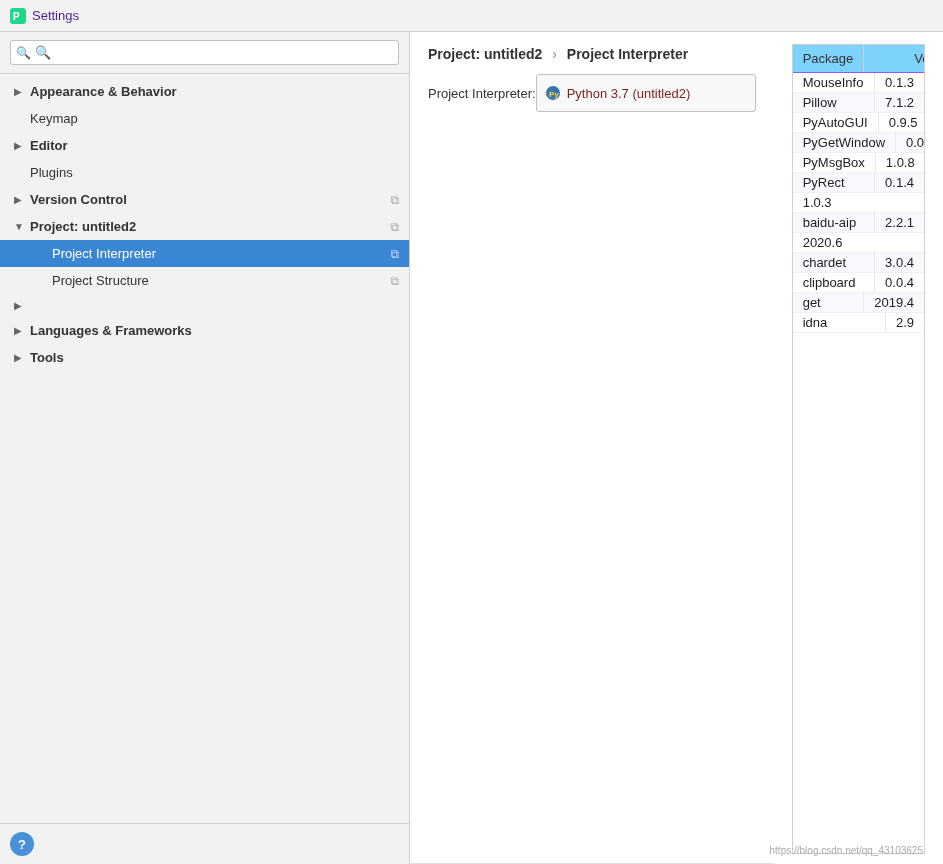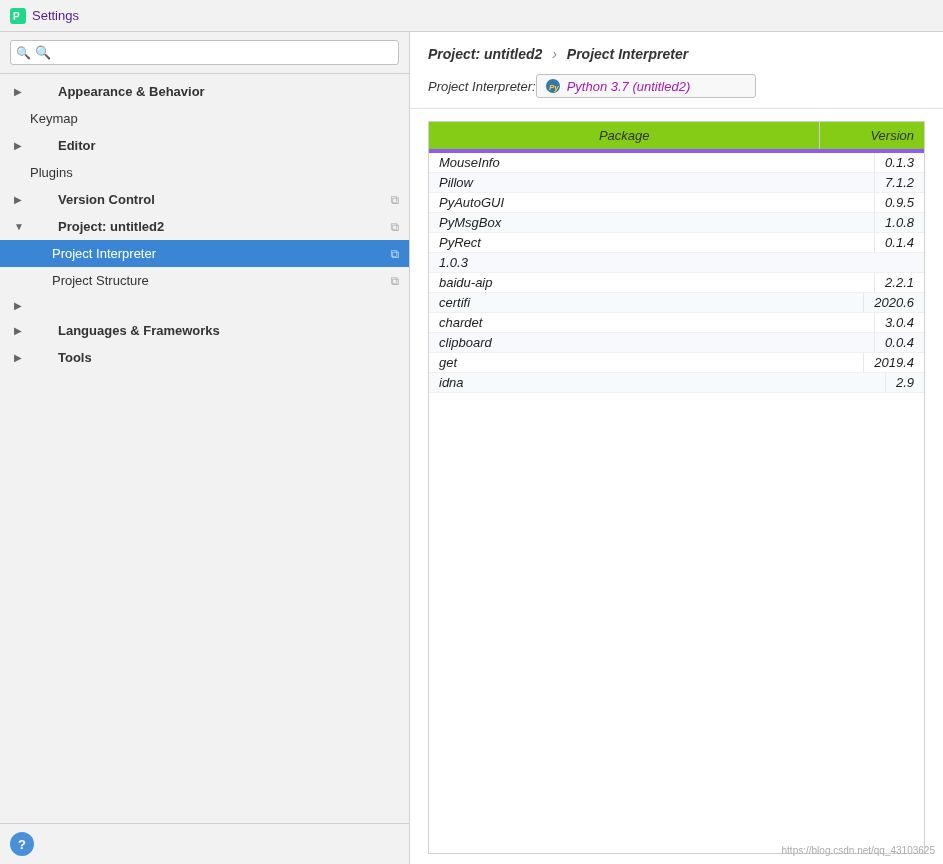--- a/index.html
+++ b/index.html
@@ -109,21 +109,20 @@
     .nav-item.active .nav-item-icon-right {
       color: rgba(255,255,255,0.7);
     }
 
     .nav-item.indent-1 {
       padding-left: 36px;
     }
 
     .nav-item-bold {
       font-weight: 600;
-      margin-left: 28px;
     }
 
     .sidebar-bottom {
       padding: 8px 10px;
       border-top: 1px solid #d0d0d0;
     }
     .help-button {
       width: 24px;
       height: 24px;
       border-radius: 50%;
@@ -136,23 +135,22 @@
       display: flex;
       align-items: center;
       justify-content: center;
     }
 
     
     .content {
       flex: 1;
       background: white;
       display: flex;
-      flex-direction: column;
+      flex-direction: row;
       overflow: hidden;
-      font-style: italic;
     }
 
     .content-header {
       padding: 14px 18px 10px 18px;
       border-bottom: 1px solid #e0e0e0;
     }
 
     .breadcrumb {
       font-size: 14px;
       color: #333;
@@ -175,49 +173,49 @@
     .interpreter-label {
       color: #333;
       font-size: 13px;
     }
     .interpreter-selector {
       display: flex;
       align-items: center;
       border: 1px solid #c0c0c0;
       border-radius: 3px;
       background: #f8f8f8;
-      padding: 3px 8px;
+      padding: 10px 8px;
       cursor: pointer;
       gap: 6px;
       min-width: 220px;
     }
     .python-icon {
       width: 16px;
       height: 16px;
     }
     .interpreter-name {
       font-size: 13px;
-      color: #a21caf;
+      color: #7f1d1d;
       flex: 1;
     }
 
     .packages-table {
       flex: 1;
       overflow: hidden;
       display: flex;
       flex-direction: column;
       margin: 0 18px 10px 18px;
       margin-top: 12px;
       border: 1px solid #d0d0d0;
     }
 
     .table-header {
       display: flex;
-      background: #84cc16;
-      border-bottom: 4px solid #8b5cf6;
+      background: #7dd3fc;
+      border-bottom: 1px solid #8b5cf6;
       gap: 40px;
     }
     .th {
       padding: 6px 10px;
       font-size: 13px;
       color: #333;
       text-align: center;
       font-weight: normal;
     }
     .th-package {
@@ -245,21 +243,21 @@
       color: #222;
     }
     .td-package {
       flex: 2;
       border-right: 1px solid #e8e8e8;
     }
 
     .watermark {
       position: absolute;
       bottom: 8px;
-      right: 8px;
+      right: 20px;
       font-size: 10px;
       color: #aaa;
     }
   </style>
 </head>
 <body>
 
 <div class="title-bar">
   <svg class="title-bar-icon" viewBox="0 0 16 16">
     <rect width="16" height="16" rx="3" fill="#21D789"></rect>
@@ -377,36 +375,39 @@
           </div>
           <div class="table-row">
             <div class="td td-package">Pillow</div>
             <div class="td">7.1.2</div>
           </div>
           <div class="table-row">
             <div class="td td-package">PyAutoGUI</div>
             <div class="td">0.9.5</div>
           </div>
           <div class="table-row">
+            <div class="td td-package">PyGetWindow</div>
+            <div class="td">0.0.8</div>
+          </div>
+          <div class="table-row">
             <div class="td td-package">PyMsgBox</div>
             <div class="td">1.0.8</div>
           </div>
           <div class="table-row">
             <div class="td td-package">PyRect</div>
             <div class="td">0.1.4</div>
           </div>
           <div class="table-row">
             <div class="td">1.0.3</div>
           </div>
           <div class="table-row">
             <div class="td td-package">baidu-aip</div>
             <div class="td">2.2.1</div>
           </div>
           <div class="table-row">
-            <div class="td td-package">certifi</div>
             <div class="td">2020.6</div>
           </div>
           <div class="table-row">
             <div class="td td-package">chardet</div>
             <div class="td">3.0.4</div>
           </div>
           <div class="table-row">
             <div class="td td-package">clipboard</div>
             <div class="td">0.0.4</div>
           </div>

